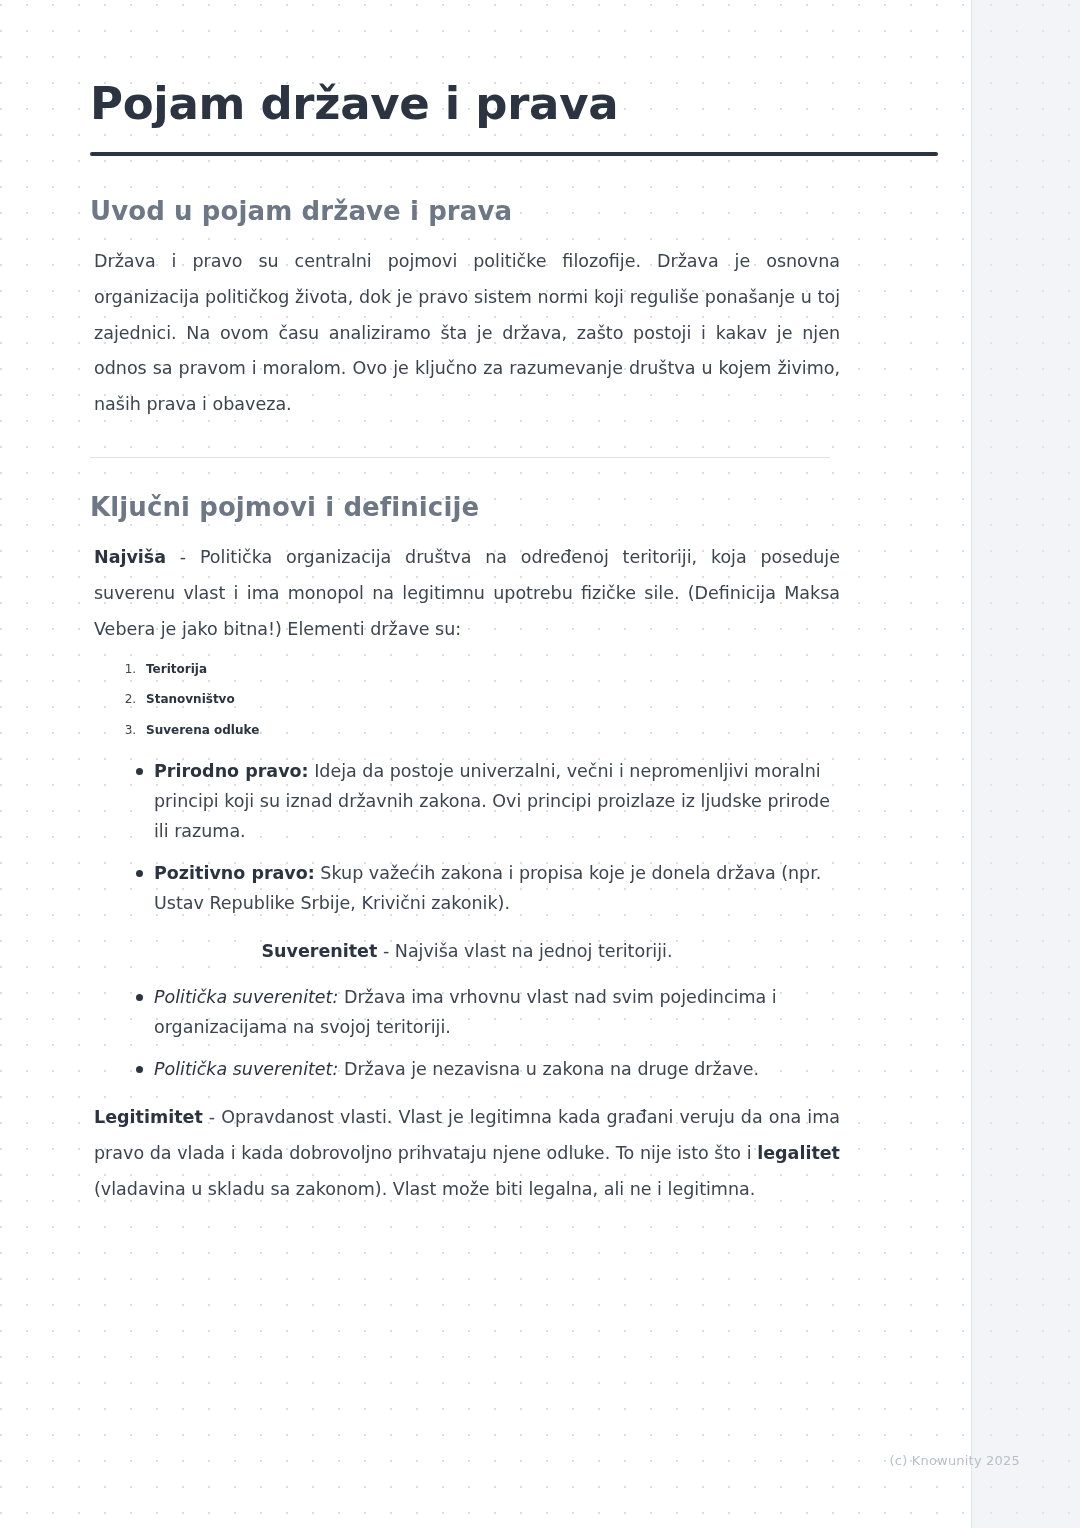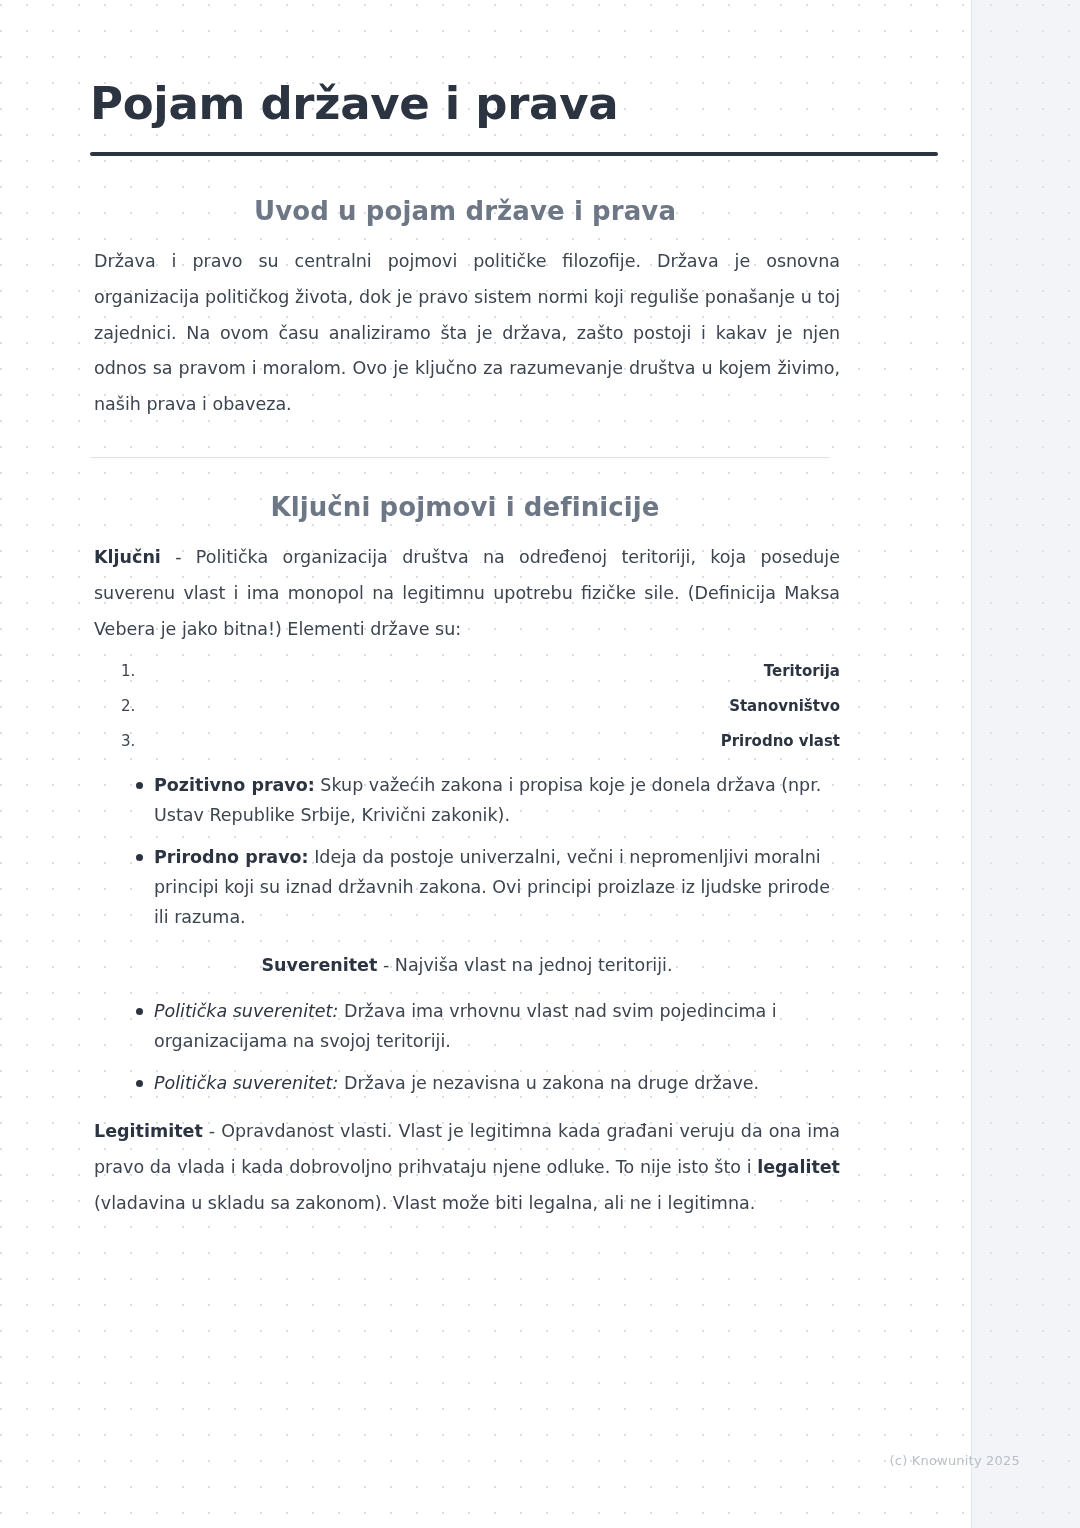--- a/index.html
+++ b/index.html
@@ -65,21 +65,20 @@
     margin: 22px 0 40px 0;
     border-radius: 2px;
   }
 
   h2.section-title {
     font-size: 26px;
     font-weight: 600;
     color: #6d7785;
     margin: 0 0 18px 0;
     letter-spacing: 0.1px;
-    text-align: center;
   }
 
   p.para {
     font-size: 17.5px;
     line-height: 2.05;
     color: #3c444f;
     margin: 0 0 10px 4px;
     text-align: justify;
     text-justify: inter-word;
   }
@@ -93,26 +92,25 @@
     background: #dfe3e9;
     margin: 34px 0 34px 0;
     width: 740px;
   }
 
   ol.num-list {
     margin: 12px 0 16px 0;
     padding-left: 50px;
   }
   ol.num-list li {
-    font-size: 15px;
+    font-size: 12px;
     line-height: 1.55;
     color: #3c444f;
     margin-bottom: 12px;
     padding-left: 6px;
-    text-align: right;
   }
   ol.num-list li b {
     color: #2b3440;
     font-weight: 700;
   }
 
   ul.bullets {
     margin: 12px 0 16px 0;
     padding-left: 46px;
     list-style: none;
@@ -170,32 +168,32 @@
     <h1 class="doc-title">Pojam države i prava</h1>
     <div class="title-rule"></div>
 
     <h2 class="section-title">Uvod u pojam države i prava</h2>
     <p class="para">Država i pravo su centralni pojmovi političke filozofije. Država je osnovna organizacija političkog života, dok je pravo sistem normi koji reguliše ponašanje u toj zajednici. Na ovom času analiziramo šta je država, zašto postoji i kakav je njen odnos sa pravom i moralom. Ovo je ključno za razumevanje društva u kojem živimo, naših prava i obaveza.</p>
 
     <div class="divider"></div>
 
     <h2 class="section-title">Ključni pojmovi i definicije</h2>
 
-    <p class="para"><span class="strong-term">Ključni</span><span> - Politička organizacija društva na određenoj teritoriji, koja poseduje suverenu vlast i ima monopol na legitimnu upotrebu fizičke sile. (Definicija Maksa Vebera je jako bitna!) Elementi države su:</span></p>
+    <p class="para"><span class="strong-term">Najviša</span><span> - Politička organizacija društva na određenoj teritoriji, koja poseduje suverenu vlast i ima monopol na legitimnu upotrebu fizičke sile. (Definicija Maksa Vebera je jako bitna!) Elementi države su:</span></p>
 
     <ol class="num-list">
       <li><b>Teritorija</b></li>
       <li><b>Stanovništvo</b></li>
-      <li><b>Prirodno vlast</b></li>
+      <li><b>Suverena odluke</b></li>
     </ol>
 
 
     <ul class="bullets">
+      <li><b>Prirodno pravo:</b><span> Ideja da postoje univerzalni, večni i nepromenljivi moralni principi koji su iznad državnih zakona. Ovi principi proizlaze iz ljudske prirode ili razuma.</span></li>
       <li><b>Pozitivno pravo:</b><span> Skup važećih zakona i propisa koje je donela država (npr. Ustav Republike Srbije, Krivični zakonik).</span></li>
-      <li><b>Prirodno pravo:</b><span> Ideja da postoje univerzalni, večni i nepromenljivi moralni principi koji su iznad državnih zakona. Ovi principi proizlaze iz ljudske prirode ili razuma.</span></li>
     </ul>
 
     <p class="para left"><span class="strong-term">Suverenitet</span><span> - Najviša vlast na jednoj teritoriji.</span></p>
 
     <ul class="bullets">
       <li><i>Politička suverenitet:</i><span> Država ima vrhovnu vlast nad svim pojedincima i organizacijama na svojoj teritoriji.</span></li>
       <li><i>Politička suverenitet:</i><span> Država je nezavisna u zakona na druge države.</span></li>
     </ul>
 
     <p class="para"><span class="strong-term">Legitimitet</span><span> - Opravdanost vlasti. Vlast je legitimna kada građani veruju da ona ima pravo da vlada i kada dobrovoljno prihvataju njene odluke. To nije isto što i </span><span class="strong-term">legalitet</span><span> (vladavina u skladu sa zakonom). Vlast može biti legalna, ali ne i legitimna.</span></p>

